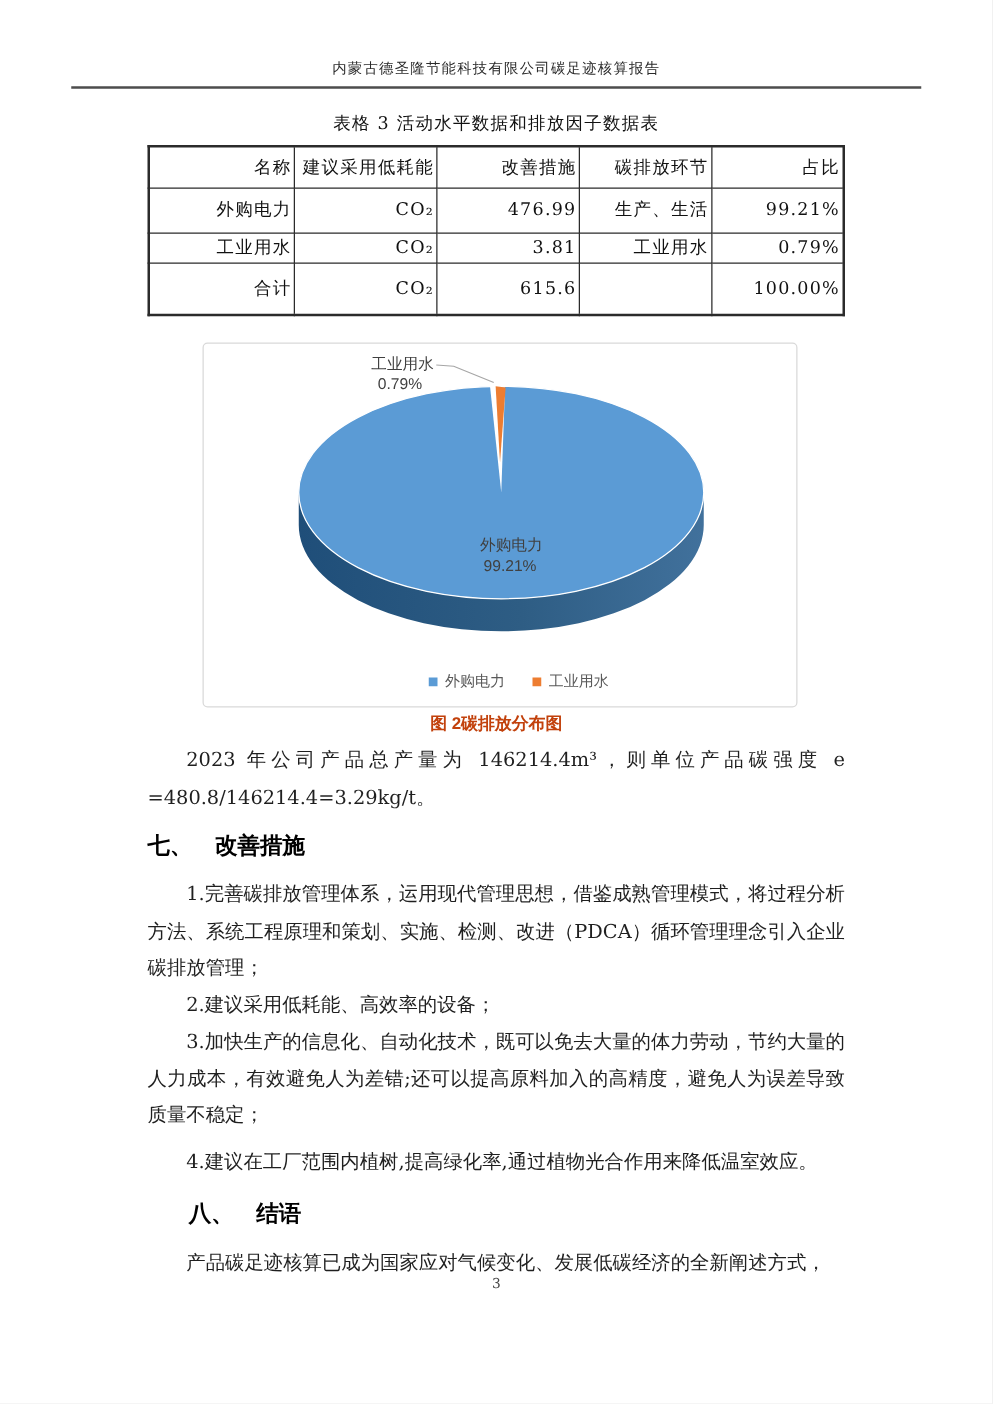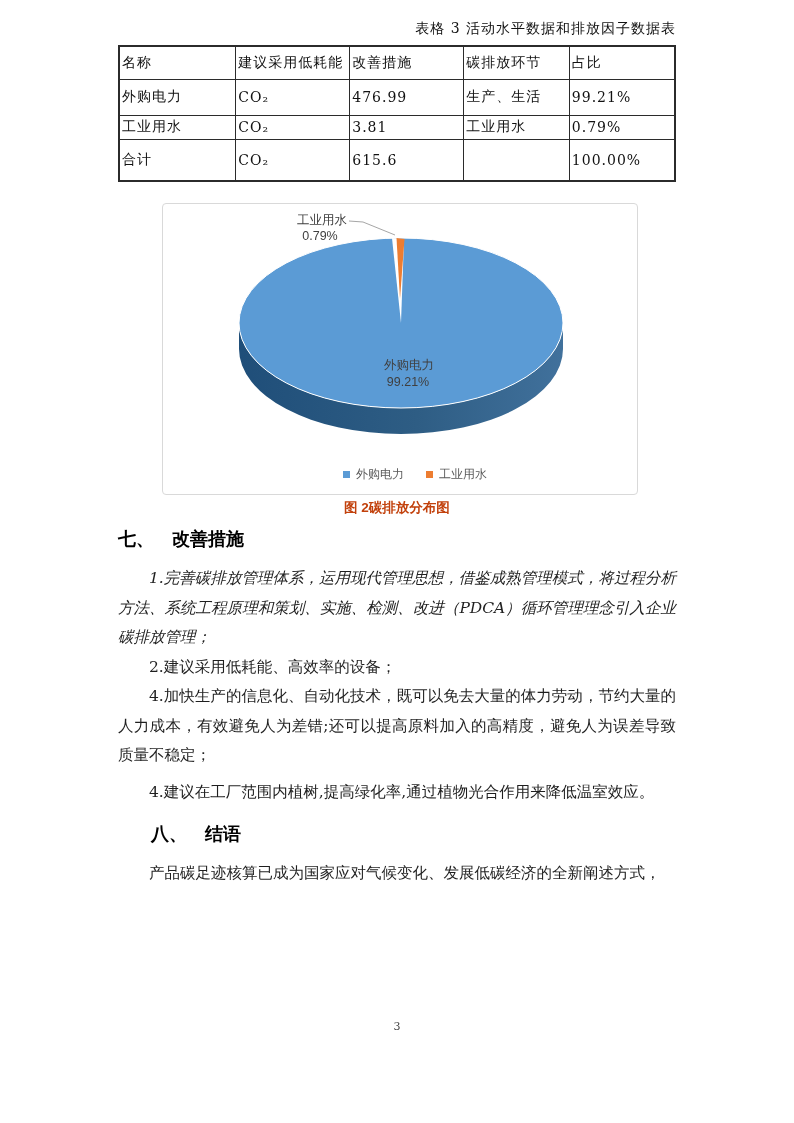--- a/index.html
+++ b/index.html
@@ -7,27 +7,27 @@
     position:relative; width:794px; height:1123px; margin:0 auto; background:#ffffff;
     font-family:"DejaVu Serif","Liberation Serif",serif; color:#1f1f1f; overflow:hidden;
   }
   
   .doc-header {
     margin:47px 57px 0 57px; text-align:center; font-size:11.5px; letter-spacing:1px;
     color:#2a2a2a; padding-bottom:7px; border-bottom:2px solid #4d4d4d; line-height:15px;
   }
   
   .content { margin:0 118px; width:558px; }
-  .table-title { margin-top:20px; text-align:right; font-size:14px; line-height:16px; color:#111; letter-spacing:1px; }
+  .table-title { margin-top:20px; text-align:center; font-size:14px; line-height:16px; color:#111; letter-spacing:1px; }
   table.data-table {
     width:100%; border-collapse:collapse; margin-top:9px; table-layout:fixed;
     border:2px solid #2b2b2b; font-size:14px; color:#111;
   }
   table.data-table th, table.data-table td {
-    border:1px solid #2b2b2b; text-align:left; vertical-align:middle;
+    border:1px solid #2b2b2b; text-align:right; vertical-align:middle;
     font-weight:normal; padding:0 2px; letter-spacing:1px;
   }
   tr.r-head { height:33px; }
   tr.r-1 { height:36px; }
   tr.r-2 { height:24px; }
   tr.r-3 { height:42px; }
   
   .chart-frame {
     position:relative; margin:21px 0 0 44px; width:476px; height:292px;
     border:1px solid #d9d9d9; border-radius:4px; background:#fff; box-sizing:border-box;
@@ -49,34 +49,37 @@
     margin:6px 0 0 0; font-size:15.5px; line-height:30px; text-align:justify;
     text-indent:2em; color:#1f1f1f;
   }
   .sec-heading {
     margin:11px 0 13px 0; font-family:"Liberation Sans","DejaVu Sans",sans-serif;
     font-weight:bold; font-size:18px; line-height:24px; color:#000;
   }
   .item-p {
     margin:0; font-size:15.5px; line-height:29.5px; text-align:justify; text-indent:2em; color:#1f1f1f;
   }
-  .item-first { margin-top:0;font-style:italic; }
+  .item-first { margin-top:0; }
   .item-gap { margin-top:7px; }
   .sec2 { margin-top:15px;margin-left:33px; }
   .concl-p { margin-top:12px; }
   .page-number {
     position:absolute; top:1020px; left:0; width:100%; text-align:center;
     font-size:11px; color:#444;
   }
 </style>
 </head>
 <body>
 
 <div class="page">
 
+  <div class="doc-header">
+    <span>内蒙古德圣隆节能科技有限公司碳足迹核算报告</span>
+  </div>
 
   <div class="content">
 
     <div class="table-title">表格 3 活动水平数据和排放因子数据表</div>
 
     <table class="data-table">
       <colgroup>
         <col style="width:21%">
           <col style="width:20.5%">
           <col style="width:20.5%">
@@ -147,25 +150,26 @@
         </div>
         <div class="legend-item">
           <span class="swatch" style="background:#ED7D31"></span>
           <span>工业用水</span>
         </div>
       </div>
     </div>
 
     <div class="figure-caption">图 2碳排放分布图</div>
 
+    <p class="body-p">2023 年公司产品总产量为 146214.4m³，则单位产品碳强度 e =480.8/146214.4=3.29kg/t。</p>
 
     <div class="sec-heading">七、　改善措施</div>
     <p class="item-p item-first">1.完善碳排放管理体系，运用现代管理思想，借鉴成熟管理模式，将过程分析方法、系统工程原理和策划、实施、检测、改进（PDCA）循环管理理念引入企业碳排放管理；</p>
     <p class="item-p">2.建议采用低耗能、高效率的设备；</p>
-    <p class="item-p">4.加快生产的信息化、自动化技术，既可以免去大量的体力劳动，节约大量的人力成本，有效避免人为差错;还可以提高原料加入的高精度，避免人为误差导致质量不稳定；</p>
+    <p class="item-p">3.加快生产的信息化、自动化技术，既可以免去大量的体力劳动，节约大量的人力成本，有效避免人为差错;还可以提高原料加入的高精度，避免人为误差导致质量不稳定；</p>
     <p class="item-p item-gap">4.建议在工厂范围内植树,提高绿化率,通过植物光合作用来降低温室效应。</p>
 
     <div class="sec-heading sec2">八、　结语</div>
     <p class="item-p concl-p">产品碳足迹核算已成为国家应对气候变化、发展低碳经济的全新阐述方式，</p>
 
   </div>
 
   <div class="page-number">3</div>
 </div>
 

